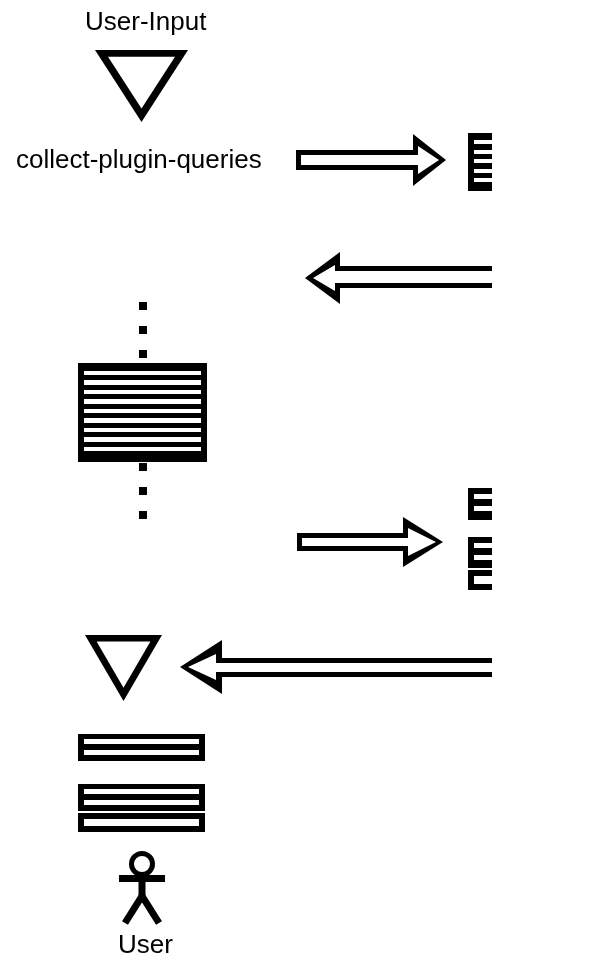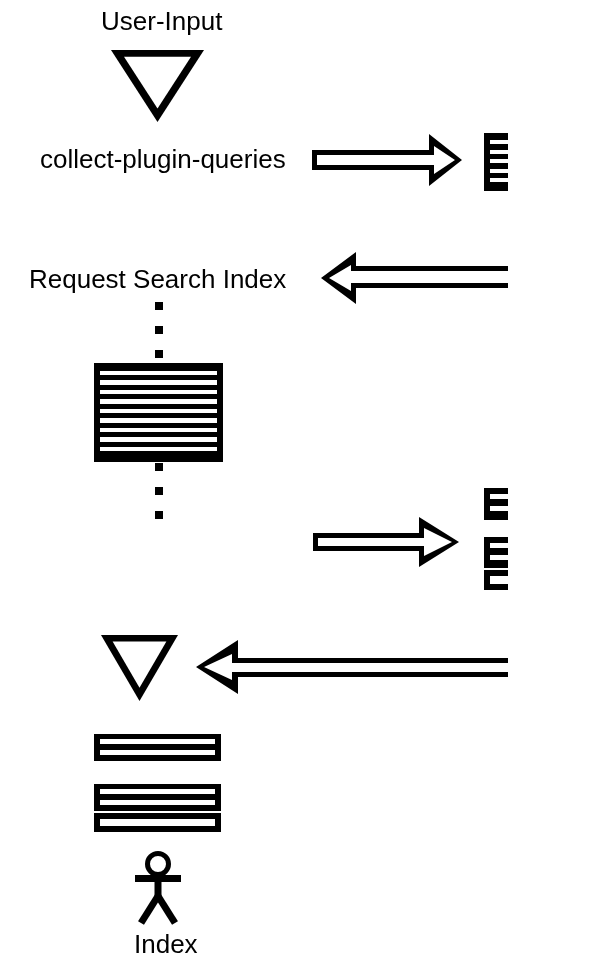--- a/index.html
+++ b/index.html
@@ -1,17 +1,17 @@
 <!DOCTYPE html>
 <html><head>
 <meta charset="utf-8">
 <style>
   html,body{margin:0;padding:0;background:#fff;}
   #canvas{position:relative;width:492px;height:959px;background:#fff;overflow:hidden;
-          font-family:"Liberation Sans",sans-serif;margin-left:16px;}
+          font-family:"Liberation Sans",sans-serif;}
   .label{position:absolute;font-size:26px;line-height:30px;color:#000;white-space:nowrap;}
   .shape{position:absolute;}
   .sbox{position:absolute;background:#000;}
   .stripes{position:absolute;left:6px;right:6px;}
   .s5{top:7px;bottom:7px;background:repeating-linear-gradient(to bottom,#fff 0 4px,#000 4px 9.6px);}
   .s9{top:8px;bottom:8px;background:repeating-linear-gradient(to bottom,#fff 0 4.5px,#000 4.5px 9.5px);}
   .s2{top:6px;bottom:6px;background:repeating-linear-gradient(to bottom,#fff 0 5px,#000 5px 12px);}
   .s2b{top:5px;bottom:5px;background:repeating-linear-gradient(to bottom,#fff 0 5px,#000 5px 11px);}
   .s1{top:6px;bottom:6px;background:#fff;}
   .dots{position:absolute;width:8px;background-image:repeating-linear-gradient(to bottom,#000 0 8px,transparent 8px 24px);}
@@ -21,39 +21,38 @@
 
 <div id="canvas">
 
   <div class="label" style="left:85px;top:6px;">User-Input</div>
 
   <svg class="shape" style="left:95px;top:50px;" width="93" height="72" viewBox="0 0 93 72">
     <polygon points="0,0 93,0 46.5,72" fill="#000"></polygon>
     <polygon points="13,6.7 80,6.7 46.5,58.6" fill="#fff"></polygon>
   </svg>
 
-  <div class="label" style="left:24px;top:144px;">collect-plugin-queries</div>
+  <div class="label" style="left:16px;top:144px;">collect-plugin-queries</div>
 
   <svg class="shape" style="left:296px;top:134px;" width="150" height="52" viewBox="0 0 150 52">
     <polygon points="0,16 117,16 117,0 150,26 117,52 117,36 0,36" fill="#000"></polygon>
     <polygon points="5,21 122,21 122,12 143,26 122,40 122,31 5,31" fill="#fff"></polygon>
   </svg>
 
   <div class="sbox" style="left:468px;top:133px;width:129px;height:58px;">
     <div class="stripes s5"></div>
   </div>
 
   <div class="dots" style="left:527px;top:203px;height:56px;"></div>
 
   <svg class="shape" style="left:305px;top:252px;" width="238" height="52" viewBox="0 0 238 52">
     <polygon points="0,26 35,0 35,14 238,14 238,36 35,36 35,52" fill="#000"></polygon>
     <polygon points="8,26 30,13 30,19 233,19 233,31 30,31 30,39" fill="#fff"></polygon>
   </svg>
 
-  <div class="label" style="left:13px;top:264px;">Request Search Index</div>
 
   <div class="dots" style="left:139px;top:302px;height:56px;"></div>
 
   <div class="sbox" style="left:78px;top:363px;width:129px;height:99px;">
     <div class="stripes s9"></div>
   </div>
 
   <div class="dots" style="left:139px;top:463px;height:56px;"></div>
 
 
@@ -95,15 +94,15 @@
   </div>
 
   <svg class="shape" style="left:117px;top:849px;" width="50" height="76" viewBox="0 0 50 76">
     <circle cx="25" cy="15" r="10.5" fill="#fff" stroke="#000" stroke-width="5"></circle>
     <line x1="2" y1="29.5" x2="48" y2="29.5" stroke="#000" stroke-width="7"></line>
     <line x1="25" y1="24" x2="25" y2="50" stroke="#000" stroke-width="7"></line>
     <line x1="25" y1="47" x2="8" y2="74" stroke="#000" stroke-width="7"></line>
     <line x1="25" y1="47" x2="42" y2="74" stroke="#000" stroke-width="7"></line>
   </svg>
 
-  <div class="label" style="left:118px;top:929px;">Index</div>
+  <div class="label" style="left:118px;top:929px;">User</div>
 
 </div>
 
 </body></html>

